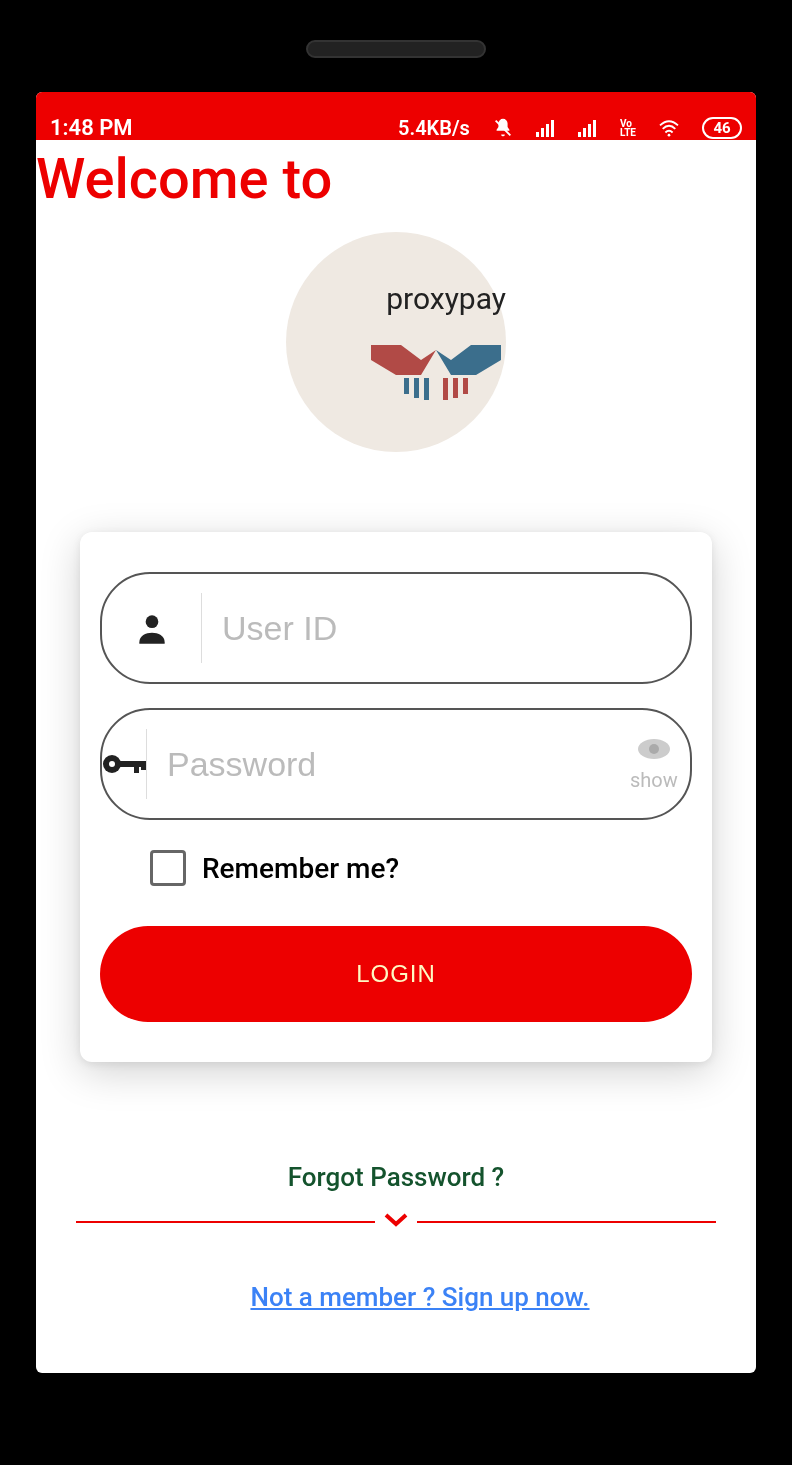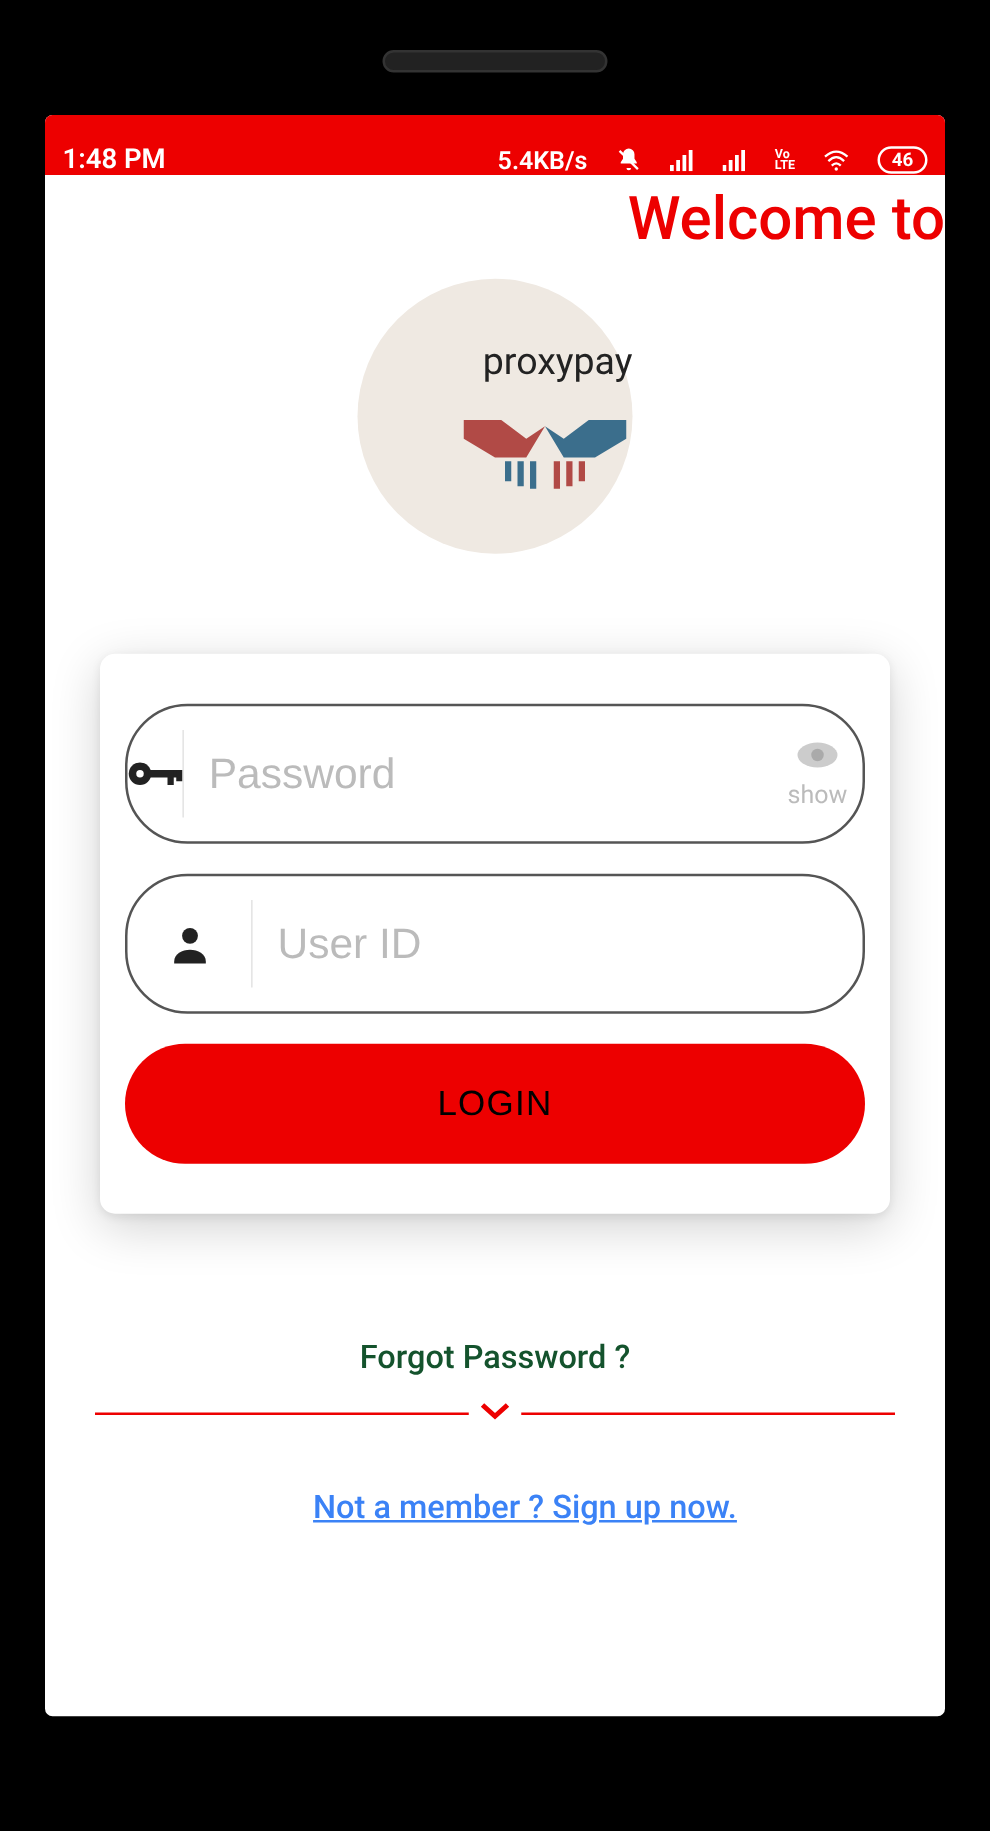--- a/index.html
+++ b/index.html
@@ -67,22 +67,22 @@
     text-align: center;
     font-weight: 700;
   }
   .content {
     padding: 0 0 40px;
     height: calc(100% - 48px);
     overflow: hidden;
   }
   .welcome {
     color: #ed0000;
-    text-align: right;
-    font-size: 48px;
+    text-align: left;
+    font-size: 56px;
     font-weight: 500;
     margin-top: 6px;
     margin-bottom: 20px;
   }
   .logo-circle {
     width: 220px;
     height: 220px;
     background: #efe9e2;
     border-radius: 50%;
     margin: 0 auto 80px;
@@ -153,26 +153,26 @@
     border: 3px solid #666;
     border-radius: 4px;
   }
   .remember-label {
     font-size: 28px;
     color: #000;
     font-weight: 500;
   }
   .login-btn {
     background: #ed0000;
-    color: #000000;
+    color: #fef9c3;
     border: none;
     border-radius: 50px;
     height: 96px;
     width: 100%;
-    font-size: 28px;
+    font-size: 24px;
     font-weight: 500;
     letter-spacing: 1px;
     cursor: pointer;
     margin: 0 auto;
     display: block;
   }
   .forgot {
     color: #14532d;
     text-align: center;
     font-size: 26px;
@@ -261,20 +261,30 @@
             <rect x="48" y="58" width="5" height="20" fill="#3b6e8c"></rect>
             <rect x="58" y="58" width="5" height="22" fill="#3b6e8c"></rect>
             <rect x="77" y="58" width="5" height="22" fill="#b14a46"></rect>
             <rect x="87" y="58" width="5" height="20" fill="#b14a46"></rect>
             <rect x="97" y="58" width="5" height="16" fill="#b14a46"></rect>
           </svg>
         </span>
       </div>
 
       <div class="card">
+        <div class="field">
+          <div class="icon-box">
+            <svg width="38" height="38" viewBox="0 0 24 24" fill="#222">
+                <circle cx="12" cy="8" r="4"></circle>
+                <path d="M4 21c0-4 4-6 8-6s8 2 8 6v1H4v-1z"></path>
+              </svg>
+          </div>
+          <input type="text" placeholder="User ID" style="">
+        </div>
+
         <div class="field">
           <div class="icon-box">
             <svg width="44" height="26" viewBox="0 0 44 26" fill="#222">
                 <circle cx="10" cy="13" r="9"></circle>
                 <circle cx="10" cy="13" r="3" fill="#fff"></circle>
                 <rect x="17" y="10" width="25" height="6"></rect>
                 <rect x="32" y="10" width="5" height="12"></rect>
                 <rect x="39" y="10" width="5" height="9"></rect>
               </svg>
           </div>
@@ -283,30 +293,24 @@
             <span>
               <svg width="36" height="24" viewBox="0 0 36 24" fill="#ccc">
                   <ellipse cx="18" cy="12" rx="16" ry="10"></ellipse>
                   <circle cx="18" cy="12" r="5" fill="#aaa"></circle>
                 </svg>
             </span>
             <span>show</span>
           </div>
         </div>
 
-        <div class="field">
-          <div class="icon-box">
-            <svg width="38" height="38" viewBox="0 0 24 24" fill="#222">
-                <circle cx="12" cy="8" r="4"></circle>
-                <path d="M4 21c0-4 4-6 8-6s8 2 8 6v1H4v-1z"></path>
-              </svg>
-          </div>
-          <input type="text" placeholder="User ID" style="">
+        <div class="remember">
+          <div class="cb"></div>
+          <span class="remember-label">Remember me?</span>
         </div>
-
 
         <button class="login-btn">LOGIN</button>
       </div>
 
       <div class="forgot">Forgot Password ?</div>
 
       <div class="divider-row">
         <div class="line"></div>
         <span class="chev">
           <svg width="26" height="16" viewBox="0 0 26 16" fill="none" stroke="#ed0000" stroke-width="4">

